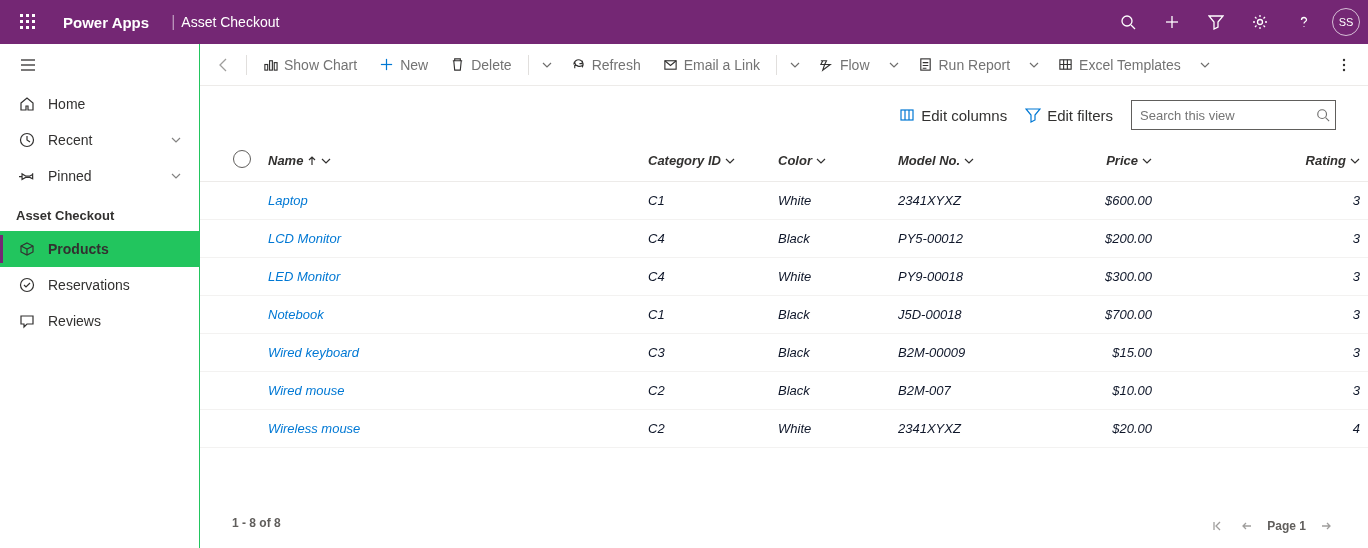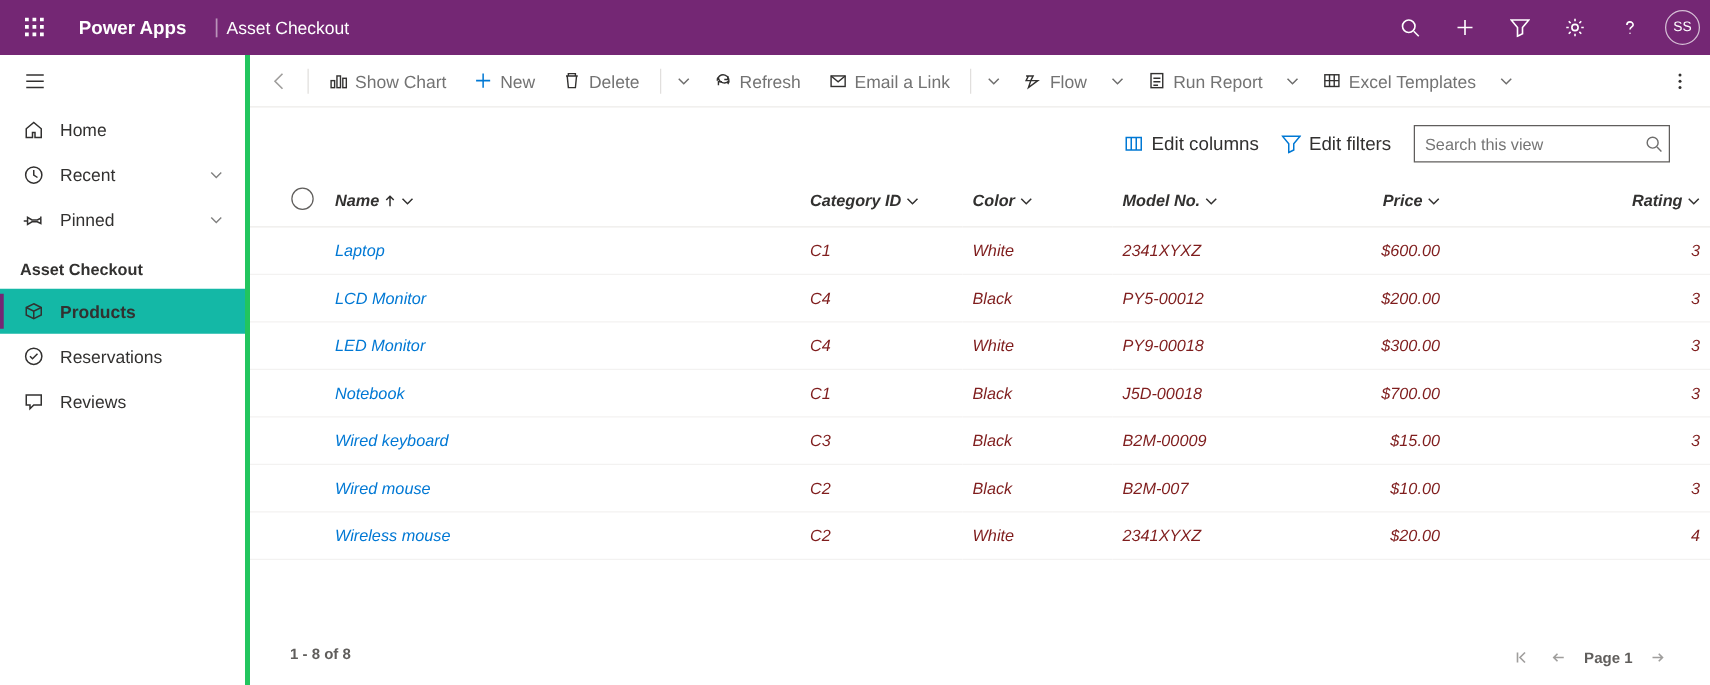--- a/index.html
+++ b/index.html
@@ -11,24 +11,24 @@
 .waffle svg { fill: #fff; }
 .brand { font-weight: 600; font-size: 15px; margin-left: 15px; margin-right: 16px; }
 .brand-sep { color: rgba(255,255,255,0.5); margin: 0 6px; }
 .app-name { font-size: 14px; font-weight: 400; }
 .topbar-right { margin-left: auto; display: flex; align-items: center; gap: 4px; }
 .top-icon { width: 40px; height: 44px; display: flex; align-items: center; justify-content: center; cursor: pointer; }
 .avatar { width: 28px; height: 28px; border-radius: 50%; border: 1px solid rgba(255,255,255,0.7); display: flex; align-items: center; justify-content: center; font-size: 11px; margin-left: 4px; cursor: pointer; }
 
 
 .layout { display: flex; height: 504px; }
-.sidebar { width: 200px; border-right: 4px solid #22c55e; background: #fff; display: flex; flex-direction: column; padding-top: 0; }
+.sidebar { width: 200px; border-right: 1px solid #22c55e; background: #fff; display: flex; flex-direction: column; padding-top: 0; }
 .sidebar-hamburger { height: 42px; display: flex; align-items: center; padding-left: 20px; cursor: pointer; border-bottom: none; }
 .nav-item { height: 36px; display: flex; align-items: center; padding: 0 18px; font-size: 14px; color: #323130; cursor: pointer; position: relative; }
-.nav-item.active { background: #14b8a6; font-weight: 600; }
+.nav-item.active { background: #22c55e; font-weight: 600; }
 .nav-item.active::before { content: ''; position: absolute; left: 0; top: 4px; bottom: 4px; width: 3px; background: #742774; }
 .nav-icon { width: 18px; height: 18px; margin-right: 12px; display: flex; align-items: center; justify-content: center; }
 .nav-chevron { margin-left: auto; opacity: 0.6; }
 .nav-section { font-size: 13px; font-weight: 600; padding: 14px 16px 8px; color: #323130; }
 
 
 .content { flex: 1; display: flex; flex-direction: column; position: relative; }
 .cmdbar { height: 42px; border-bottom: 1px solid #edebe9; display: flex; align-items: center; padding: 0 8px; gap: 2px; }
 .cmd-back { width: 32px; height: 32px; display: flex; align-items: center; justify-content: center; cursor: pointer; opacity: 0.6; }
 .cmd-btn { height: 32px; padding: 0 10px; display: flex; align-items: center; gap: 6px; font-size: 14px; color: #737373; cursor: pointer; border: none; background: none; }
@@ -43,21 +43,21 @@
 .view-action { display: flex; align-items: center; gap: 6px; font-size: 15px; color: #323130; cursor: pointer; }
 .search-box { width: 205px; height: 30px; border: 1px solid #605e5c; display: flex; align-items: center; padding: 0 8px; }
 .search-box input { border: none; outline: none; flex: 1; font-size: 13px; }
 .search-box .search-icon { opacity: 0.7; }
 
 
 .table-wrap { flex: 1; overflow: auto; padding: 0 0 0 0; font-style: italic; }
 .grid { width: 100%; border-collapse: collapse; }
 .grid th { text-align: left; font-size: 13px; font-weight: 600; color: #323130; padding: 10px 8px; border-bottom: 1px solid #edebe9; white-space: nowrap; cursor: pointer; }
 .grid th.sel-col, .grid td.sel-col { width: 60px; text-align: center; padding-left: 32px; }
-.grid td { font-size: 13px; color: #7f1d1d; padding: 11px 8px; border-bottom: 1px solid #f3f2f1; }
+.grid td { font-size: 13px; color: #0f172a; padding: 11px 8px; border-bottom: 1px solid #f3f2f1; }
 .grid td.name-cell { color: #0078d4; cursor: pointer; }
 .sel-circle { width: 18px; height: 18px; border: 1px solid #605e5c; border-radius: 50%; display: inline-block; }
 .col-price { text-align: right; padding-right: 20px;}
 .col-rating { text-align: right; padding-right: 40px; }
 .th-flex { display: flex; align-items: center; gap: 4px; }
 .th-flex.right { justify-content: flex-end; }
 
 
 .grid-footer { height: 32px; display: flex; align-items: flex-start; padding: 0 32px; font-size: 12px; color: #605e5c; font-weight: bold; }
 .pager { margin-left: auto; display: flex; align-items: center; gap: 10px; }

